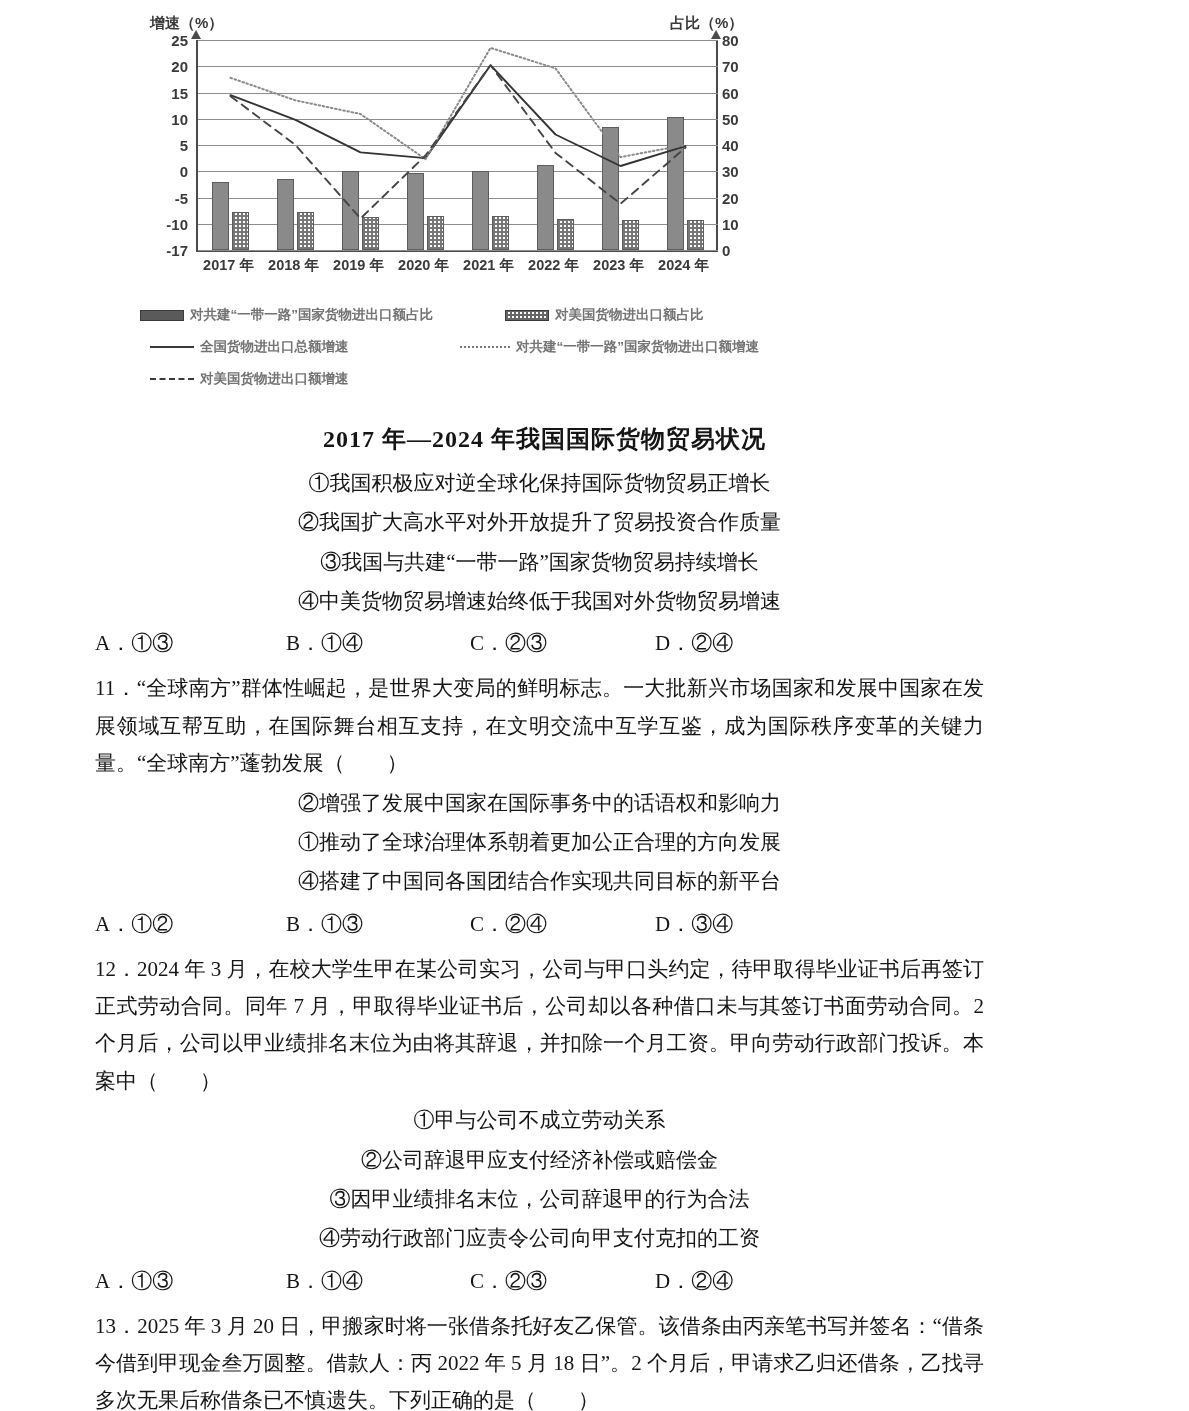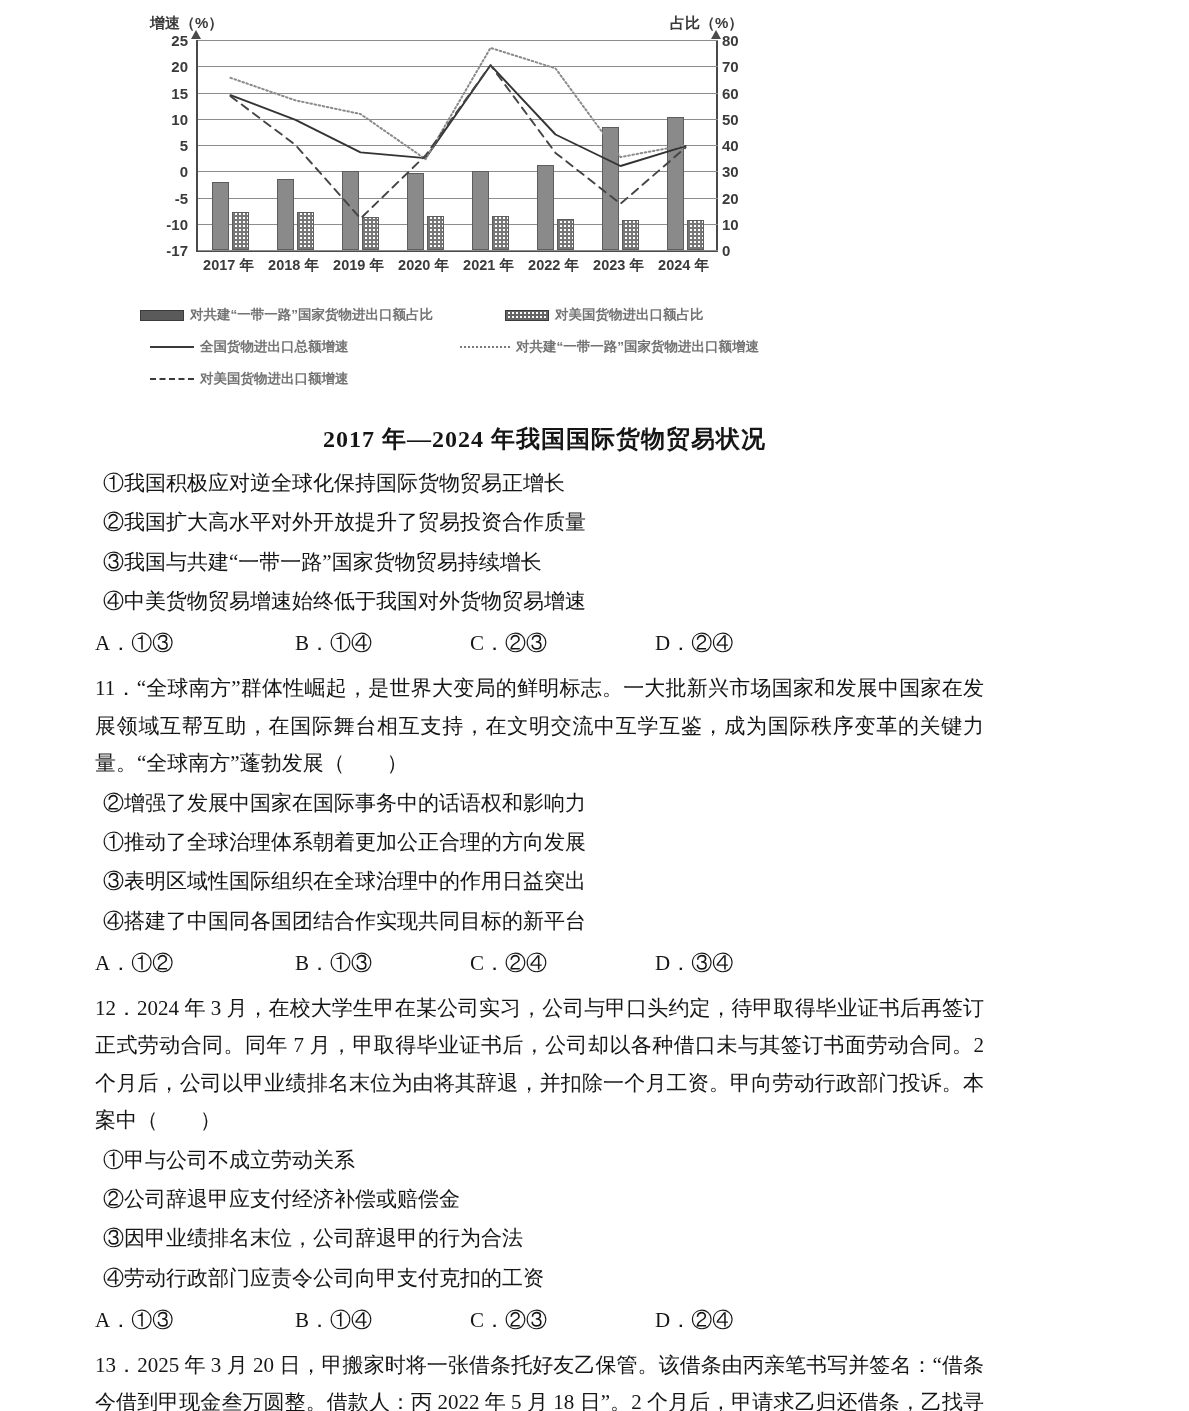--- a/index.html
+++ b/index.html
@@ -191,35 +191,36 @@
     margin: 0 0 6px 0;
     padding-left: 10px;
   }
   .stem {
     text-align: justify;
     text-justify: inter-ideograph;
     margin: 10px 0 2px 0;
     line-height: 1.78;
   }
   .subitem {
-    margin: 2px 8px;
+    margin: 2px 0;
     line-height: 1.78;
+    text-align: center;
   }
   .options {
     position: relative;
     height: 34px;
     margin: 6px 0 4px 0;
   }
   .opt {
     position: absolute;
     font-size: 21px;
     white-space: nowrap;
   }
   .opt.a { left: 0px; }
-  .opt.b { left: 200px; text-align: center; }
+  .opt.b { left: 191px; text-align: center; }
   .opt.c { left: 375px; }
   .opt.d { left: 560px; }
 </style>
 </head>
 <body>
 
 <div class="page">
 
   <div class="chart-block">
 
@@ -342,21 +343,20 @@
     <div class="options">
       <span class="opt a">A．①③</span>
       <span class="opt b">B．①④</span>
       <span class="opt c">C．②③</span>
       <span class="opt d">D．②④</span>
     </div>
 
     <div class="stem">11．“全球南方”群体性崛起，是世界大变局的鲜明标志。一大批新兴市场国家和发展中国家在发展领域互帮互助，在国际舞台相互支持，在文明交流中互学互鉴，成为国际秩序变革的关键力量。“全球南方”蓬勃发展（　　）</div>
     <div class="subitem">②增强了发展中国家在国际事务中的话语权和影响力</div>
     <div class="subitem">①推动了全球治理体系朝着更加公正合理的方向发展</div>
-    <div class="subitem">③表明区域性国际组织在全球治理中的作用日益突出</div>
     <div class="subitem">④搭建了中国同各国团结合作实现共同目标的新平台</div>
 
     <div class="options">
       <span class="opt a">A．①②</span>
       <span class="opt b">B．①③</span>
       <span class="opt c">C．②④</span>
       <span class="opt d">D．③④</span>
     </div>
 
     <div class="stem">12．2024 年 3 月，在校大学生甲在某公司实习，公司与甲口头约定，待甲取得毕业证书后再签订正式劳动合同。同年 7 月，甲取得毕业证书后，公司却以各种借口未与其签订书面劳动合同。2 个月后，公司以甲业绩排名末位为由将其辞退，并扣除一个月工资。甲向劳动行政部门投诉。本案中（　　）</div>

